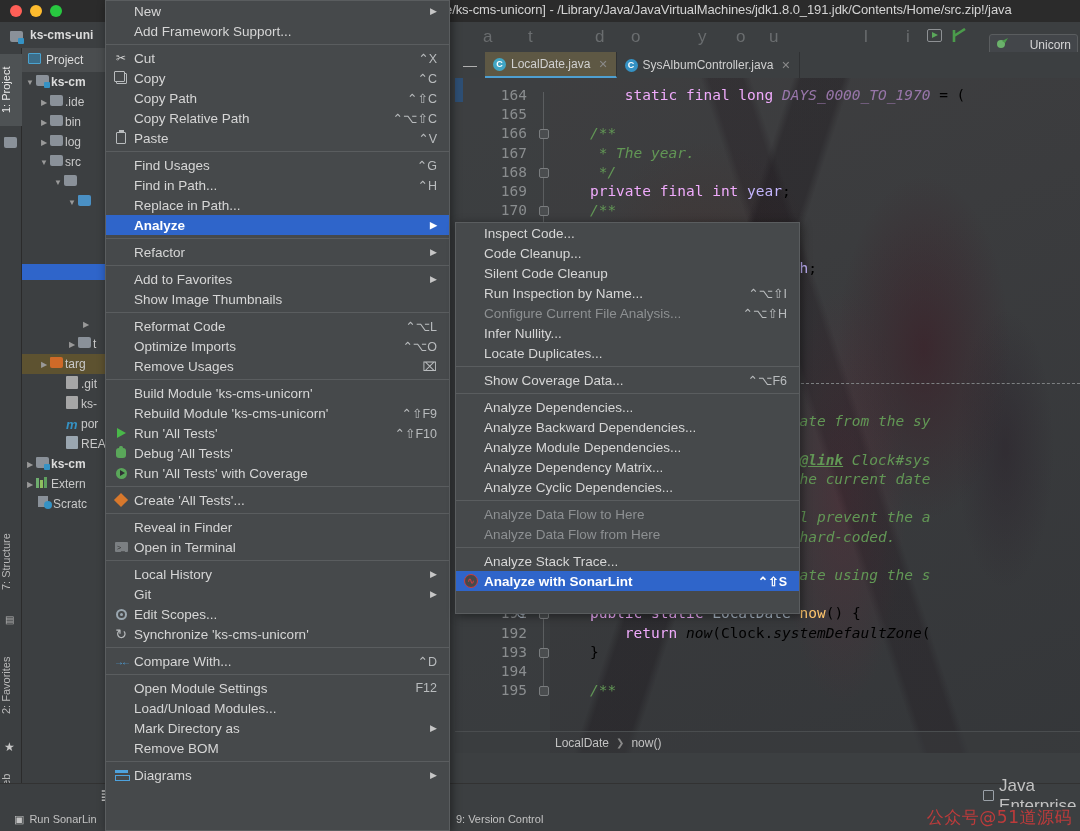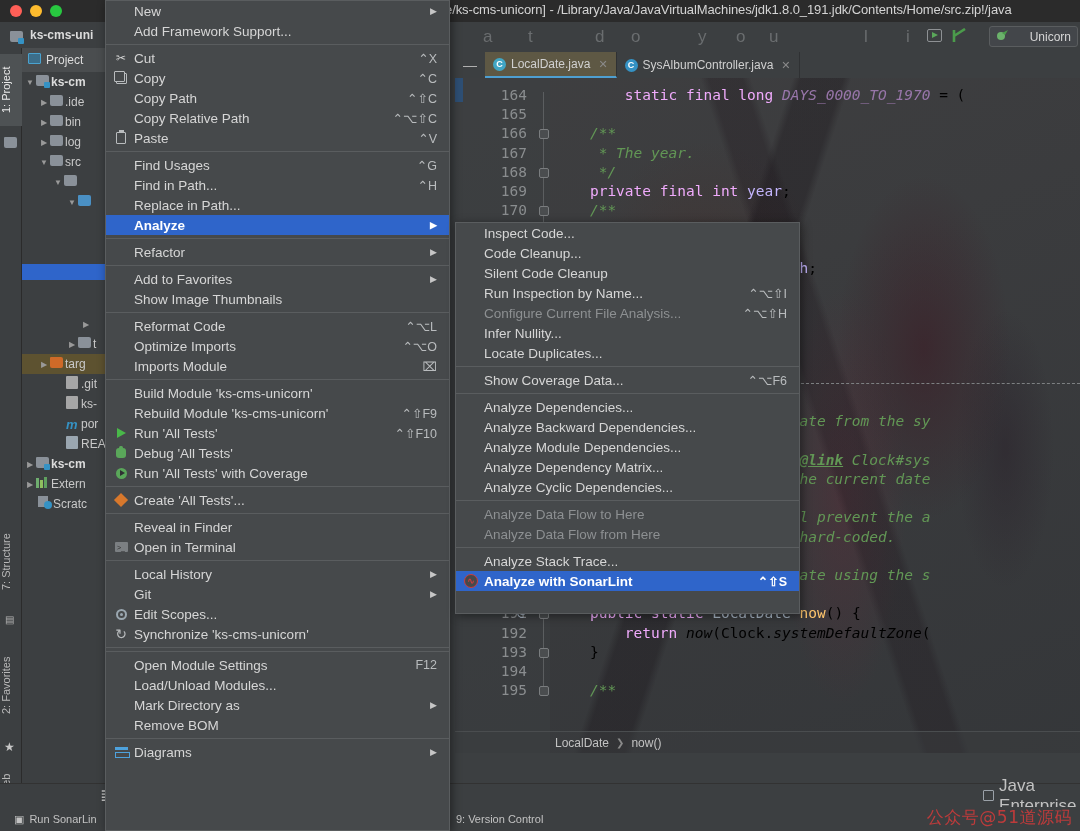--- a/index.html
+++ b/index.html
@@ -40,21 +40,21 @@
     position: absolute; left: 455px; top: 22px; width: 625px; height: 30px;
     background: #3c3f41;
   }
   .wm-letters {
     position: absolute; left: 0; top: 0; width: 625px; height: 30px;
     color: #6a6d6f; font-size: 17px; display: flex; align-items: center;
   }
   .wm-letters span { position: absolute; }
   .tb-icon { position: absolute; top: 6px; }
   .unicorn-run {
-    position: absolute; right: 2px; top: 4px; height: 21px;
+    position: absolute; right: 2px; top: 12px; height: 21px;
     border: 1px solid #5a5d5f; border-radius: 3px;
     display: flex; align-items: center; gap: 20px; padding: 0 6px;
     background: #43464a; font-size: 12px; color: #d6d6d6; white-space: nowrap;
   }
 
   
   .toolstrip {
     position: absolute; left: 0; top: 48px; width: 22px; height: 735px;
     background: #3c3f41; border-right: 1px solid #2b2b2b;
   }
@@ -623,21 +623,21 @@
         <div class="msep"></div>
         <div class="mi">
           <span>Reformat Code</span>
           <span class="acc">⌃⌥L</span>
         </div>
         <div class="mi">
           <span>Optimize Imports</span>
           <span class="acc">⌃⌥O</span>
         </div>
         <div class="mi">
-          <span>Imports Module</span>
+          <span>Remove Usages</span>
           <span class="acc">⌧</span>
         </div>
         <div class="msep"></div>
         <div class="mi">
           <span>Build Module 'ks-cms-unicorn'</span>
         </div>
         <div class="mi">
           <span>Rebuild Module 'ks-cms-unicorn'</span>
           <span class="acc">⌃⇧F9</span>
         </div>
@@ -692,20 +692,27 @@
           </span>
           <span>Edit Scopes...</span>
         </div>
         <div class="mi">
           <span class="gi">
             <span class="ic-sync"></span>
           </span>
           <span>Synchronize 'ks-cms-unicorn'</span>
         </div>
         <div class="msep"></div>
+        <div class="mi">
+          <span class="gi">
+            <span class="ic-compare"></span>
+          </span>
+          <span>Compare With...</span>
+          <span class="acc">⌃D</span>
+        </div>
         <div class="msep"></div>
         <div class="mi">
           <span>Open Module Settings</span>
           <span class="acc">F12</span>
         </div>
         <div class="mi">
           <span>Load/Unload Modules...</span>
         </div>
         <div class="mi">
           <span>Mark Directory as</span>

